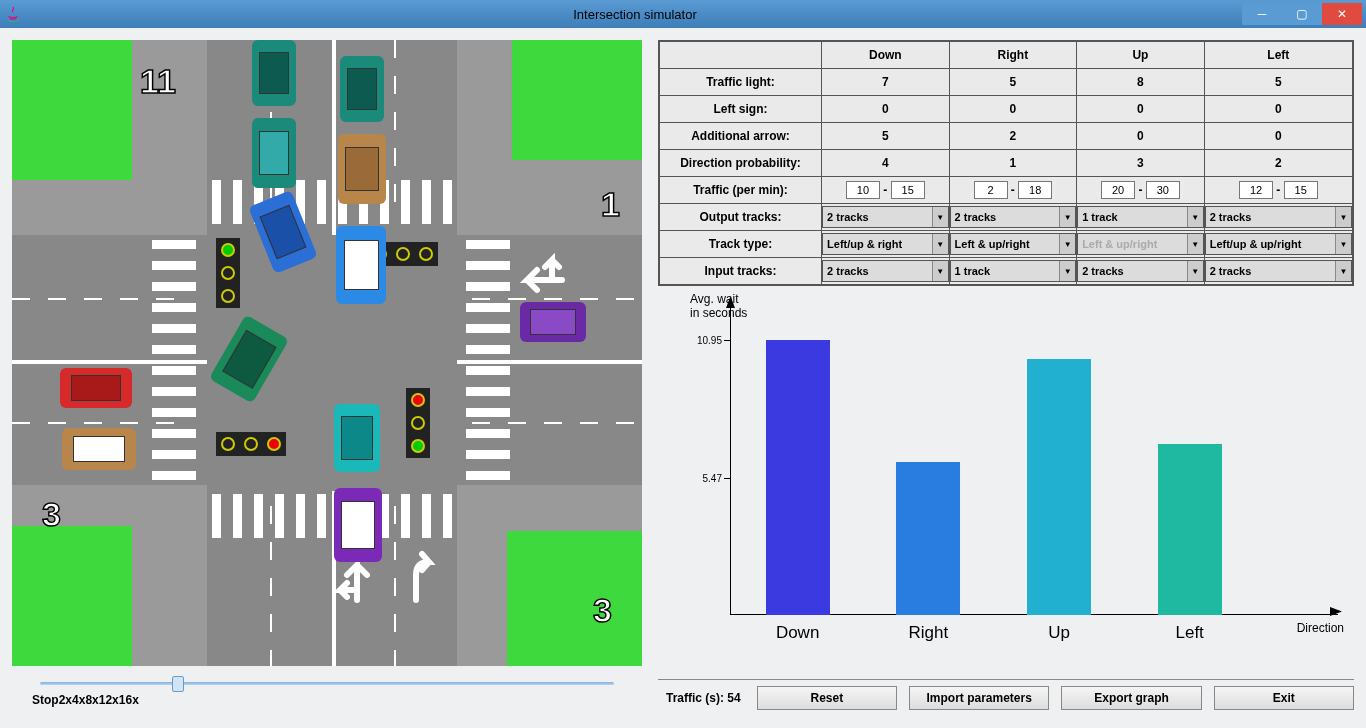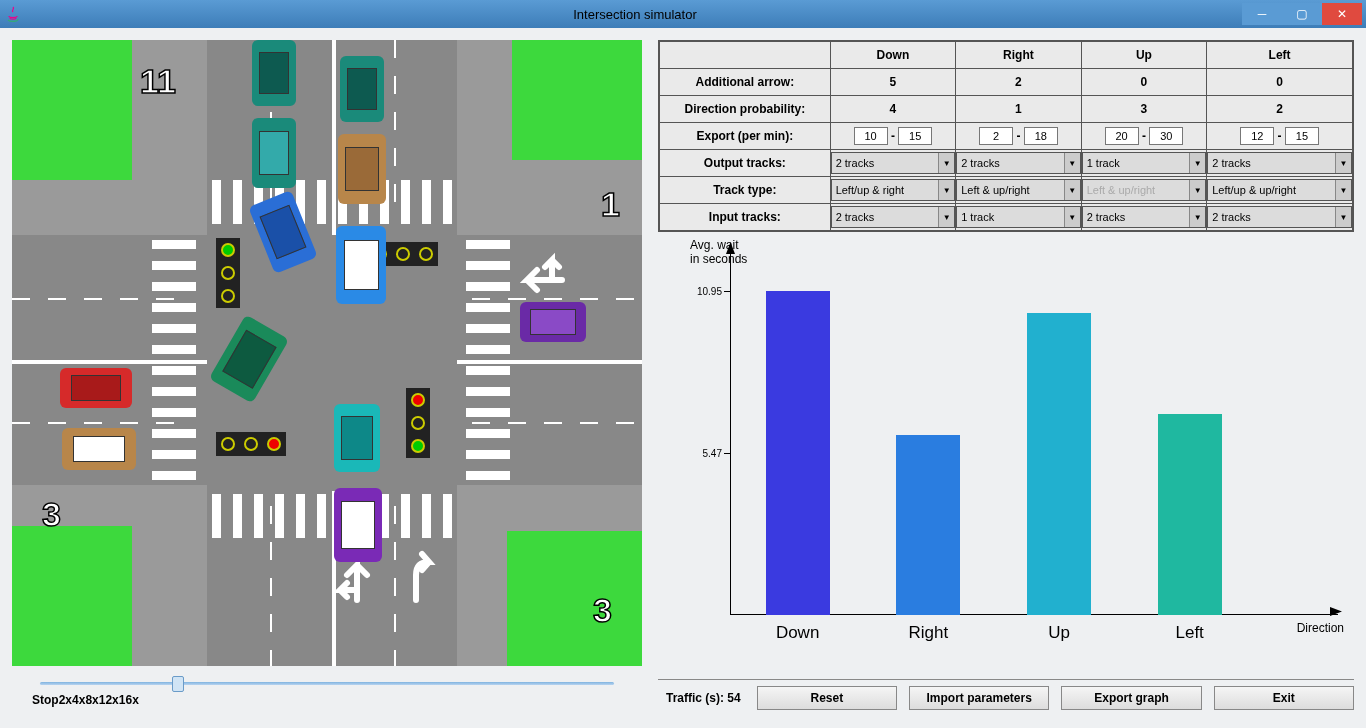--- a/index.html
+++ b/index.html
@@ -46,21 +46,21 @@
 .slider-ticks { display: flex; justify-content: flex-start; margin: 8px 20px 0; }
 .slider-ticks span { font-size: 12px; font-weight: bold; }
 
 
 .param-table { border-collapse: collapse; width: 100%; border: 2px solid #555; background: #eaeaea; }
 .param-table th, .param-table td { border: 1px solid #555; padding: 6px 4px; text-align: center; font-size: 12px; font-weight: bold; }
 .param-table td.label { text-align: center; font-weight: bold; }
 .param-table .density-cell { padding: 3px 2px; }
 .density-cell input { width: 34px; text-align: center; border: 1px solid #777; font-size: 11px; padding: 2px; }
 .combo { width: 100%; height: 22px; display: flex; align-items: center; border: 1px solid #555; background: #dcdcdc; }
-.combo .txt { flex: 1; text-align: left; padding: 0 4px; font-size: 11px; font-weight: normal; white-space: nowrap; overflow: hidden; }
+.combo .txt { flex: 1; text-align: left; padding: 0 4px; font-size: 11px; font-weight: bold; white-space: nowrap; overflow: hidden; }
 .combo .txt.disabled { color: #aaa; }
 .combo .arr { width: 16px; height: 100%; background: #ccc; display: flex; align-items: center; justify-content: center; border-left: 1px solid #888; font-size: 8px; }
 .param-table td.combo-cell { padding: 0; }
 
 
 .chart-area { flex: 1; position: relative; padding: 8px 16px 0 16px; }
 .chart-ylabel { position: absolute; left: 32px; top: 6px; font-size: 12px; }
 .chart-axes { position: absolute; left: 72px; top: 28px; right: 30px; bottom: 64px; }
 .chart-yaxis { position: absolute; left: 0; top: -14px; bottom: 0; width: 1px; background: #000; }
 .chart-xaxis { position: absolute; left: 0; right: -14px; bottom: 0; height: 1px; background: #000; }
@@ -272,35 +272,49 @@
             <tr id="thead-row">
               <th></th>
               <th>Down</th>
               <th>Right</th>
               <th>Up</th>
               <th>Left</th>
             </tr>
           </thead>
         <tbody id="tbody">
             <tr>
+              <td class="label">Traffic light:</td>
+              <td>7</td>
+              <td>5</td>
+              <td>8</td>
+              <td>5</td>
+            </tr>
+            <tr>
+              <td class="label">Left sign:</td>
+              <td>0</td>
+              <td>0</td>
+              <td>0</td>
+              <td>0</td>
+            </tr>
+            <tr>
               <td class="label">Additional arrow:</td>
               <td>5</td>
               <td>2</td>
               <td>0</td>
               <td>0</td>
             </tr>
             <tr>
               <td class="label">Direction probability:</td>
               <td>4</td>
               <td>1</td>
               <td>3</td>
               <td>2</td>
             </tr>
             <tr>
-              <td class="label">Export (per min):</td>
+              <td class="label">Traffic (per min):</td>
               <td class="density-cell"><input value="10" style="">  -  <input value="15" style=""></td>
               <td class="density-cell"><input value="2" style="">  -  <input value="18" style=""></td>
               <td class="density-cell"><input value="20" style="">  -  <input value="30" style=""></td>
               <td class="density-cell"><input value="12" style="">  -  <input value="15" style=""></td>
             </tr>
             <tr>
               <td class="label">Output tracks:</td>
               <td class="combo-cell">
                 <div class="combo">
                   <div class="txt">2 tracks</div>

